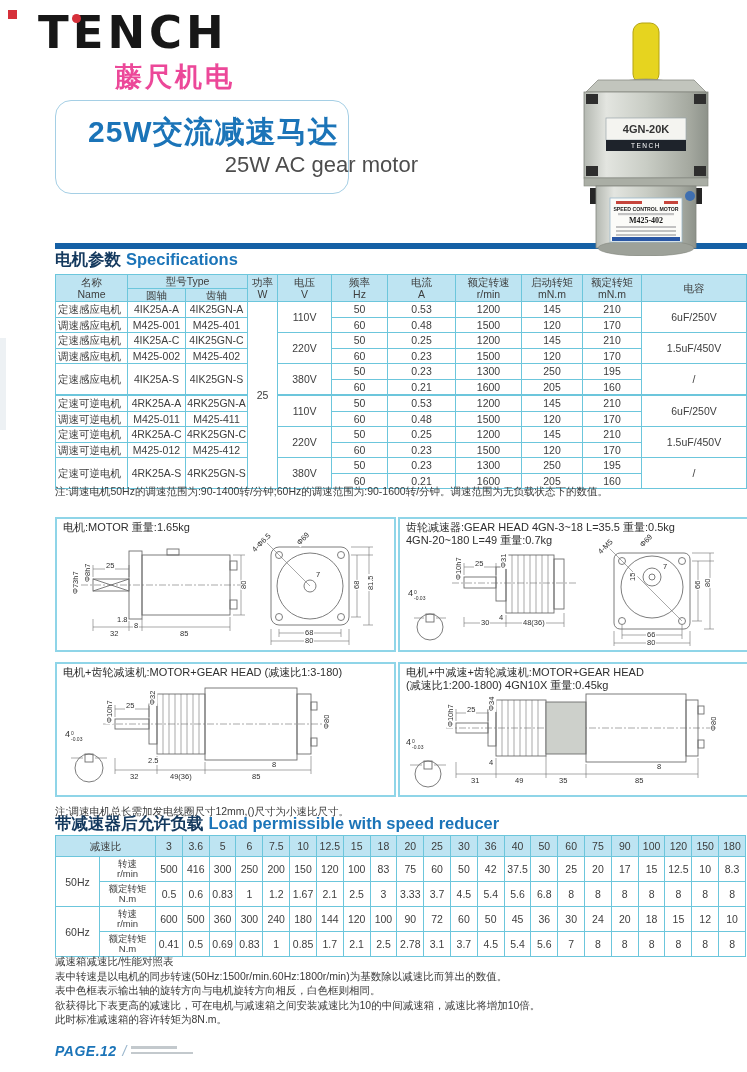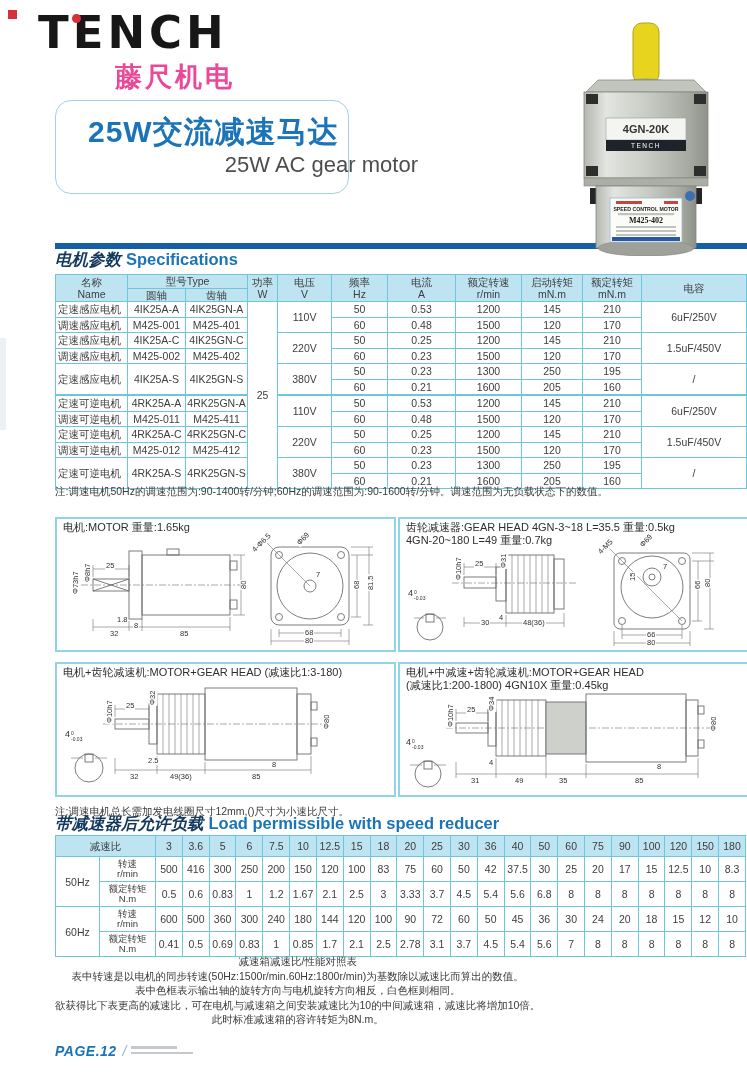--- a/index.html
+++ b/index.html
@@ -16,21 +16,21 @@
 
   
   .hero-box{position:absolute;left:55px;top:100px;width:292px;height:92px;border:1px solid #a5cfe5;border-radius:16px;}
   .hero-cn{position:absolute;left:88px;top:112px;font-size:30px;font-weight:800;color:#1b74b8;letter-spacing:1px;white-space:nowrap;}
   .hero-en{position:absolute;left:55px;top:152px;width:315px;text-align:right;font-size:22px;color:#4d4d4d;white-space:nowrap;margin-left:48px;}
 
   .blue-bar{position:absolute;left:55px;top:243px;width:692px;height:6px;background:#1560a5;}
   .photo{position:absolute;left:546px;top:18px;z-index:2;}
 
   .sec-title{position:absolute;left:55px;font-size:16.5px;font-weight:700;white-space:nowrap;}
-  .sec-title .cn{color:#14395e;font-style:italic;}
+  .sec-title .cn{color:#14395e;}
   .sec-title .en{color:#1b74b8;margin-left:5px;}
 
   
   table{border-collapse:collapse;table-layout:fixed;}
   .spec-table{position:absolute;left:55px;top:274px;width:691px;font-size:10.5px;color:#3d3d3d;}
   .spec-table th,.spec-table td{border:1px solid #6cc6dc;padding:0;text-align:center;font-weight:400;overflow:hidden;white-space:nowrap;}
   .spec-table thead th{background:#bee4f2;line-height:12.5px;height:12.5px;}
   .spec-table tbody td{height:14.5px;line-height:14.5px;background:#fff;}
   .spec-table td.lt{text-align:left;padding-left:2px;}
   .spec-table tr.grp td{border-top-width:2px;}
@@ -56,21 +56,21 @@
   .tol .frac{display:inline-flex;flex-direction:column;font-size:5px;line-height:1.25;margin-left:1px;vertical-align:top;}
   .tol i{font-style:normal;}
 
   
   .load-table{position:absolute;left:55px;top:835px;width:691px;font-size:10.5px;color:#3d3d3d;}
   .load-table th,.load-table td{border:1px solid #6cc6dc;padding:0;text-align:center;font-weight:400;background:#fff;overflow:hidden;}
   .load-table tr.lh th{background:#bee4f2;height:20px;line-height:20px;}
   .load-table td{height:24px;line-height:24px;}
   .load-table th.freq{font-size:10.5px;}
   .load-table th.sub div{font-size:9.5px;line-height:10.5px;}
-  .load-notes{position:absolute;left:55px;top:954px;font-size:10.5px;color:#3a3a3a;line-height:14.6px;text-align:center;}
+  .load-notes{position:absolute;left:55px;top:954px;font-size:10.5px;color:#3a3a3a;line-height:14.6px;}
   .footer{position:absolute;left:55px;top:1043px;display:flex;align-items:flex-start;}
   .footer .page{color:#1b74b8;font-weight:800;font-style:italic;font-size:14px;letter-spacing:0.5px;}
   .footer .slash{color:#9ab6cc;font-size:14px;margin:0 4px 0 6px;font-style:italic;}
   .fineprint span{display:block;height:2.5px;background:#c3c9cd;margin-top:3px;}
   .fineprint .fp1{width:46px;}
   .fineprint .fp2{width:62px;}
 </style>
 </head>
 <body>
 

